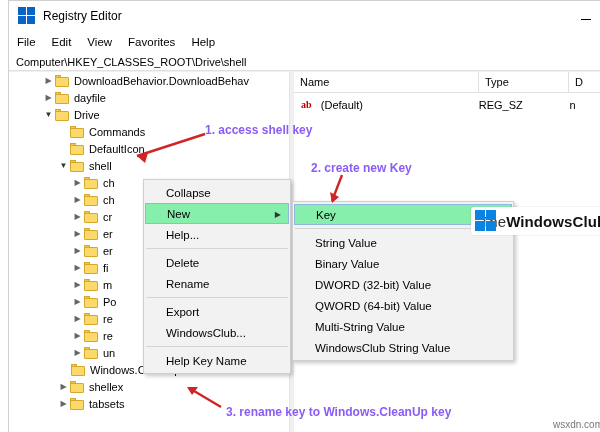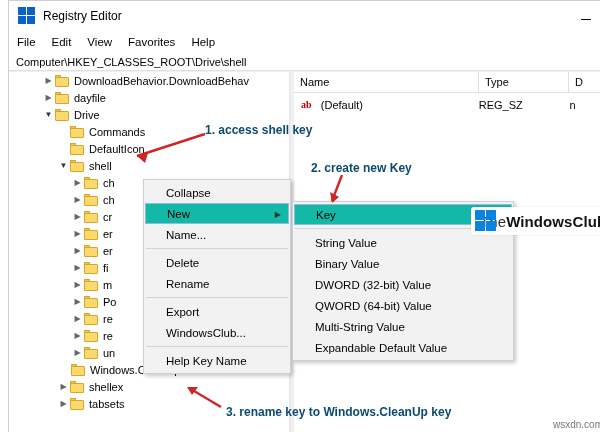--- a/index.html
+++ b/index.html
@@ -147,35 +147,35 @@
     box-shadow:2px 2px 4px rgba(0,0,0,0.22);
     font-size:11.5px;color:#000;
     padding:2px 0;
     box-sizing:border-box;
   }
   .ctxmenu .item{
     height:21px;display:flex;align-items:center;
     padding-left:22px;position:relative;white-space:nowrap;
   }
   .ctxmenu .item.sel{
-    background:#14b8a6;border:1px solid #8fb9e0;box-sizing:border-box;
+    background:#86efac;border:1px solid #8fb9e0;box-sizing:border-box;
     margin:0 1px;padding-left:21px;
   }
   .ctxmenu .sep{
     height:1px;background:#d4d4d4;margin:3px 2px 3px 2px;
   }
   .submark{
     position:absolute;right:7px;top:50%;transform:translateY(-50%);
     font-size:8px;color:#333;
   }
   #ctx-main{left:134px;top:178px;width:148px;}
   #ctx-sub{left:283px;top:200px;width:222px;}
   
   .anno{
-    position:absolute;color:#0c4a6e;font-weight:bold;font-size:12px;
+    position:absolute;color:#8b5cf6;font-weight:bold;font-size:12px;
     white-space:nowrap;
   }
   .arrow-svg{position:absolute;left:0;top:0;width:600px;height:432px;pointer-events:none;}
   
   .watermark{
     position:absolute;left:462px;top:206px;width:135px;height:28px;
     background:#ffffff;border-radius:3px;
     display:flex;align-items:center;
     box-shadow:0 0 0 1px rgba(0,0,0,0.04);
   }
@@ -432,21 +432,21 @@
 
   <div class="ctxmenu" id="ctx-main">
     <div class="item">
       <span>Collapse</span>
     </div>
     <div class="item sel">
       <span>New</span>
       <span class="submark">▶</span>
     </div>
     <div class="item">
-      <span>Name...</span>
+      <span>Help...</span>
     </div>
     <div class="sep"></div>
     <div class="item">
       <span>Delete</span>
     </div>
     <div class="item">
       <span>Rename</span>
     </div>
     <div class="sep"></div>
     <div class="item">
@@ -475,21 +475,21 @@
     <div class="item">
       <span>DWORD (32-bit) Value</span>
     </div>
     <div class="item">
       <span>QWORD (64-bit) Value</span>
     </div>
     <div class="item">
       <span>Multi-String Value</span>
     </div>
     <div class="item">
-      <span>Expandable Default Value</span>
+      <span>WindowsClub String Value</span>
     </div>
   </div>
 
   <div class="anno" style="left:196px;top:122px;">1. access shell key</div>
   <div class="anno" style="left:302px;top:160px;">2. create new Key</div>
   <div class="anno" style="left:217px;top:404px;">3. rename key to Windows.CleanUp key</div>
 
   <svg class="arrow-svg">
 
     <path d="M196 133 L128 155" stroke="#cf2525" stroke-width="2.4" fill="none"></path>

